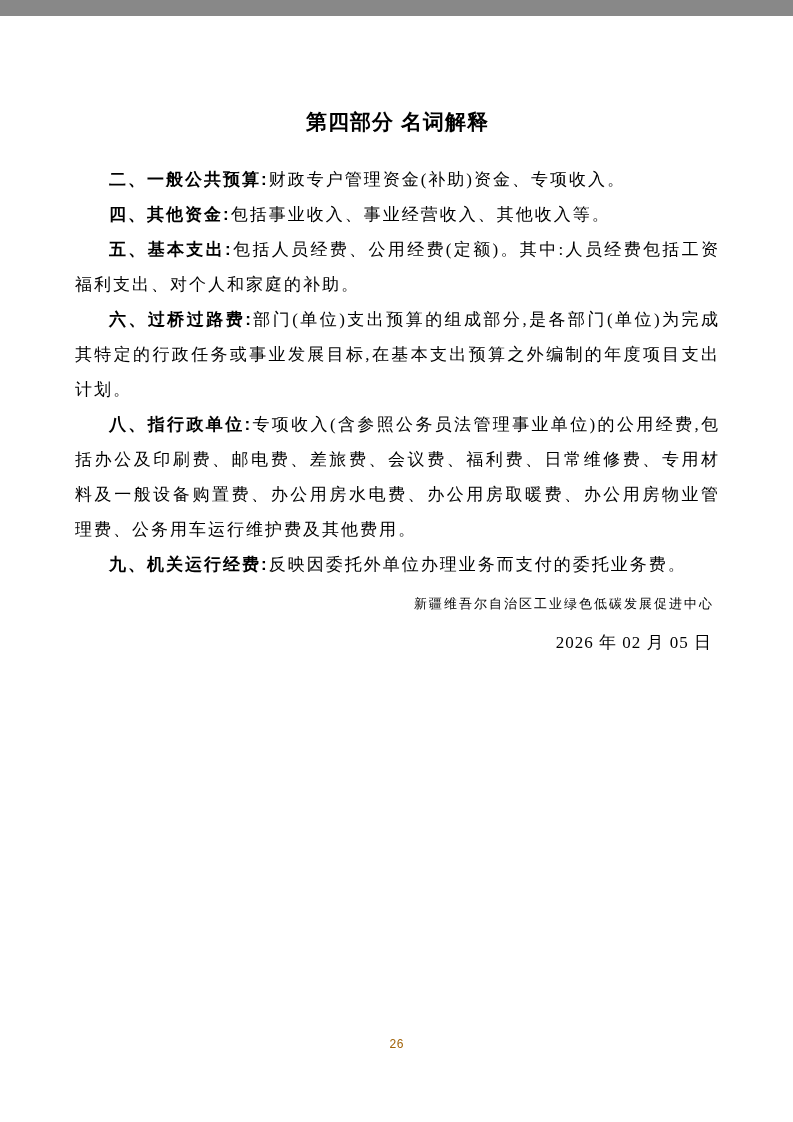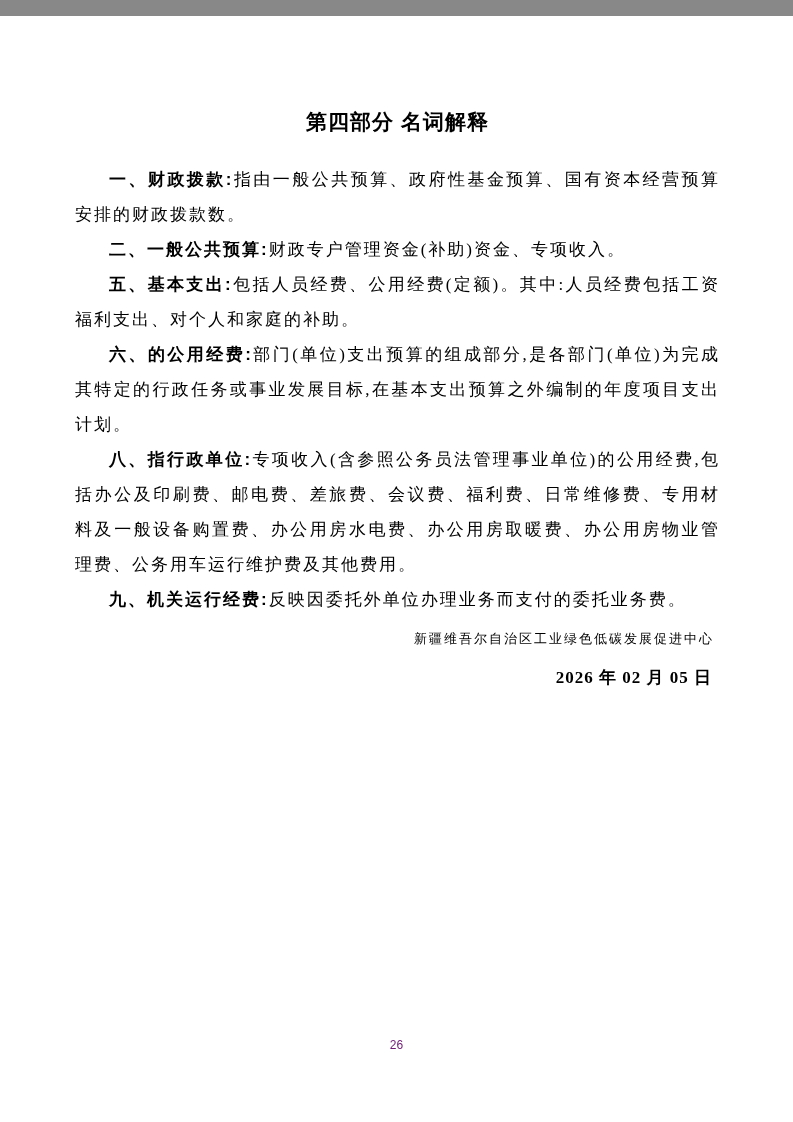--- a/index.html
+++ b/index.html
@@ -50,50 +50,49 @@
     text-align: right;
     padding-right: 6px;
   }
   .date-line {
     margin: 4px 0 0 0;
     font-size: 17px;
     line-height: 35px;
     letter-spacing: 1px;
     text-align: right;
     padding-right: 8px;
-    font-weight: bold;
   }
   .page-number {
     position: absolute;
     top: 1022px;
     left: 0;
     right: 0;
     text-align: center;
-    font-family: Liberation Sans, sans-serif;
+    font-family: Liberation Mono, monospace;
     font-size: 12px;
-    color: #701a75;
+    color: #a16207;
   }
 </style>
 </head>
 <body>
 
 <div class="page">
   <div class="doc-body">
 
     <h1 class="doc-title">第四部分 名词解释</h1>
 
-    <p class="para"><span class="term">一、财政拨款:</span><span>指由一般公共预算、政府性基金预算、国有资本经营预算安排的财政拨款数。</span></p>
 
     <p class="para"><span class="term">二、一般公共预算:</span><span>财政专户管理资金(补助)资金、专项收入。</span></p>
 
 
+    <p class="para"><span class="term">四、其他资金:</span><span>包括事业收入、事业经营收入、其他收入等。</span></p>
 
     <p class="para"><span class="term">五、基本支出:</span><span>包括人员经费、公用经费(定额)。其中:人员经费包括工资福利支出、对个人和家庭的补助。</span></p>
 
-    <p class="para"><span class="term">六、的公用经费:</span><span>部门(单位)支出预算的组成部分,是各部门(单位)为完成其特定的行政任务或事业发展目标,在基本支出预算之外编制的年度项目支出计划。</span></p>
+    <p class="para"><span class="term">六、过桥过路费:</span><span>部门(单位)支出预算的组成部分,是各部门(单位)为完成其特定的行政任务或事业发展目标,在基本支出预算之外编制的年度项目支出计划。</span></p>
 
 
     <p class="para"><span class="term">八、指行政单位:</span><span>专项收入(含参照公务员法管理事业单位)的公用经费,包括办公及印刷费、邮电费、差旅费、会议费、福利费、日常维修费、专用材料及一般设备购置费、办公用房水电费、办公用房取暖费、办公用房物业管理费、公务用车运行维护费及其他费用。</span></p>
 
     <p class="para"><span class="term">九、机关运行经费:</span><span>反映因委托外单位办理业务而支付的委托业务费。</span></p>
 
     <p class="sig-line">新疆维吾尔自治区工业绿色低碳发展促进中心</p>
     <p class="date-line">2026 年 02 月 05 日</p>
 
   </div>

